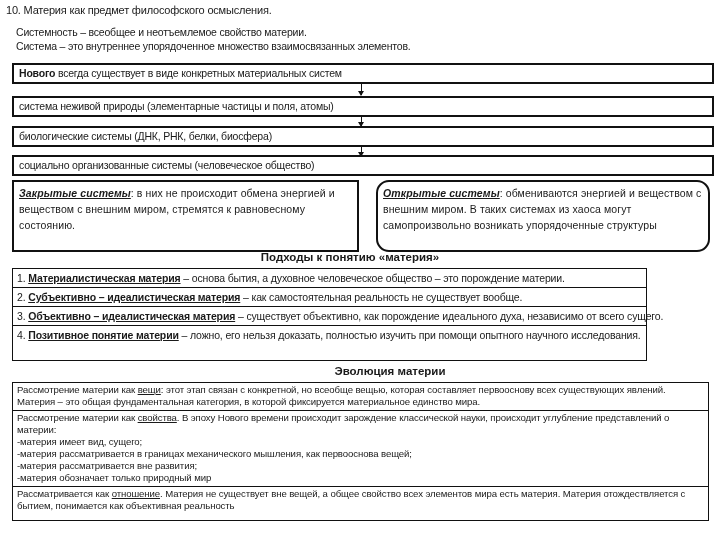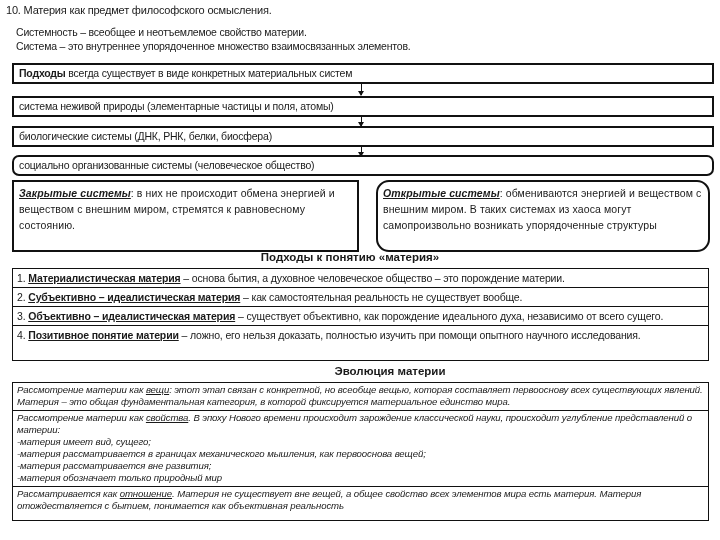--- a/index.html
+++ b/index.html
@@ -11,46 +11,46 @@
   .defs b { font-weight:normal; }
   .chain-box { position:absolute; left:12px; width:693px; height:17px; border:2px solid #111;
                font-size:10.5px; line-height:17px; padding-left:5px; box-sizing:content-box; letter-spacing:-0.2px; }
   .arrow { position:absolute; left:361px; width:1px; background:#111; }
   .arrow::after { content:""; position:absolute; left:-3px; bottom:-1px; border-left:3.5px solid transparent;
                   border-right:3.5px solid transparent; border-top:5px solid #111; }
   .sys-box { position:absolute; top:180px; height:62px; border:2px solid #111; font-size:10.5px;
              line-height:16px; padding:3px 5px; letter-spacing:0.1px; }
   .sys-box .term { font-style:italic; font-weight:bold; text-decoration:underline;text-align:right; }
   .section-head { position:absolute; left:0; width:700px; text-align:center; font-weight:bold; font-size:11.5px; }
-  .appr { position:absolute; left:12px; top:268px; width:697px; border:1px solid #111; box-sizing:border-box; }
+  .appr { position:absolute; left:12px; top:268px; width:635px; border:1px solid #111; box-sizing:border-box; }
   .appr-row { font-size:10.5px; line-height:18px; padding-left:4px; border-bottom:1px solid #111; letter-spacing:-0.15px; white-space:nowrap; }
   .appr-row:last-child { border-bottom:none; height:34px; }
   .appr-row u { font-weight:bold; }
-  .evo { position:absolute; left:12px; top:382px; width:697px; border:1px solid #111; box-sizing:border-box;font-style:italic; }
+  .evo { position:absolute; left:12px; top:382px; width:697px; border:1px solid #111; box-sizing:border-box; }
   .evo-cell { font-size:9.6px; line-height:12px; padding:1px 4px 2px 4px; border-bottom:1px solid #111; letter-spacing:-0.1px; }
   .evo-cell:last-child { border-bottom:none; height:30px; }
   .evo-line { display:block; }
 </style>
 </head>
 <body>
 
 <div class="abs title">10. Материя как предмет философского осмысления.</div>
 
 <div class="abs defs">
   <div><b>Системность</b><span> – всеобщее и неотъемлемое свойство материи.</span></div>
   <div><b>Система</b><span> – это внутреннее упорядоченное множество взаимосвязанных элементов.</span></div>
 </div>
 
-<div class="chain-box" style="top:63px;"><b>Подходы</b><span> всегда существует в виде конкретных материальных систем</span></div>
+<div class="chain-box" style="top:63px;"><b>Нового</b><span> всегда существует в виде конкретных материальных систем</span></div>
 <div class="arrow" style="top:84px;height:11px;"></div>
 <div class="chain-box" style="top:96px;"><span>система неживой природы (элементарные частицы и поля, атомы)</span></div>
 <div class="arrow" style="top:117px;height:9px;"></div>
 <div class="chain-box" style="top:126px;"><span>биологические системы (ДНК, РНК, белки, биосфера)</span></div>
 <div class="arrow" style="top:147px;height:9px;"></div>
-<div class="chain-box" style="top:155px;border-radius:7px;"><span>социально организованные системы (человеческое общество)</span></div>
+<div class="chain-box" style="top:155px;"><span>социально организованные системы (человеческое общество)</span></div>
 
 <div class="sys-box" style="left:12px;width:333px;"><span class="term">Закрытые системы</span><span>: в них не происходит обмена энергией и веществом с внешним миром, стремятся к равновесному состоянию.</span></div>
 <div class="sys-box" style="left:376px;width:320px;border-radius:13px;"><span class="term">Открытые системы</span><span>: обмениваются энергией и веществом с внешним миром. В таких системах из хаоса могут самопроизвольно возникать упорядоченные структуры</span></div>
 
 <div class="section-head" style="top:251px;">Подходы к понятию «материя»</div>
 
 <div class="appr">
   <div class="appr-row"><span>1. </span><u>Материалистическая материя</u><span> – основа бытия, а духовное человеческое общество – это порождение материи.</span></div>
   <div class="appr-row"><span>2. </span><u>Субъективно – идеалистическая материя</u><span> – как самостоятельная реальность не существует вообще.</span></div>
   <div class="appr-row"><span>3. </span><u>Объективно – идеалистическая материя</u><span> – существует объективно, как порождение идеального духа, независимо от всего сущего.</span></div>

